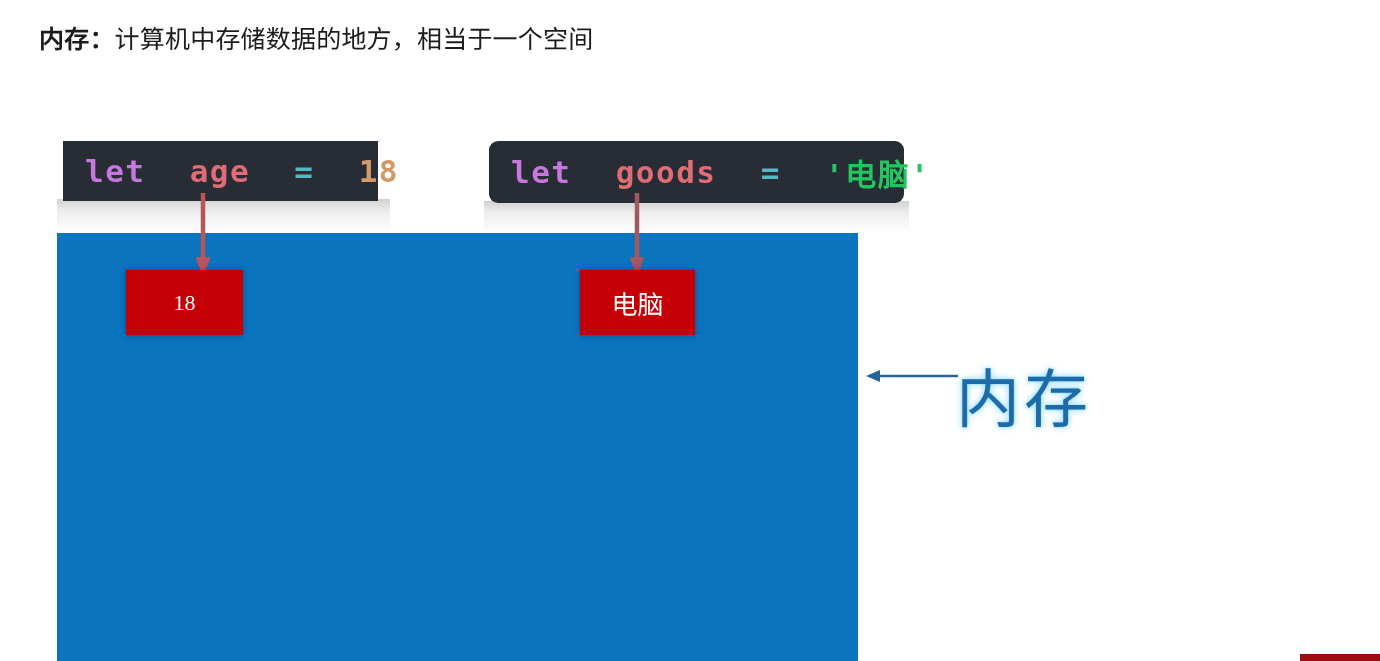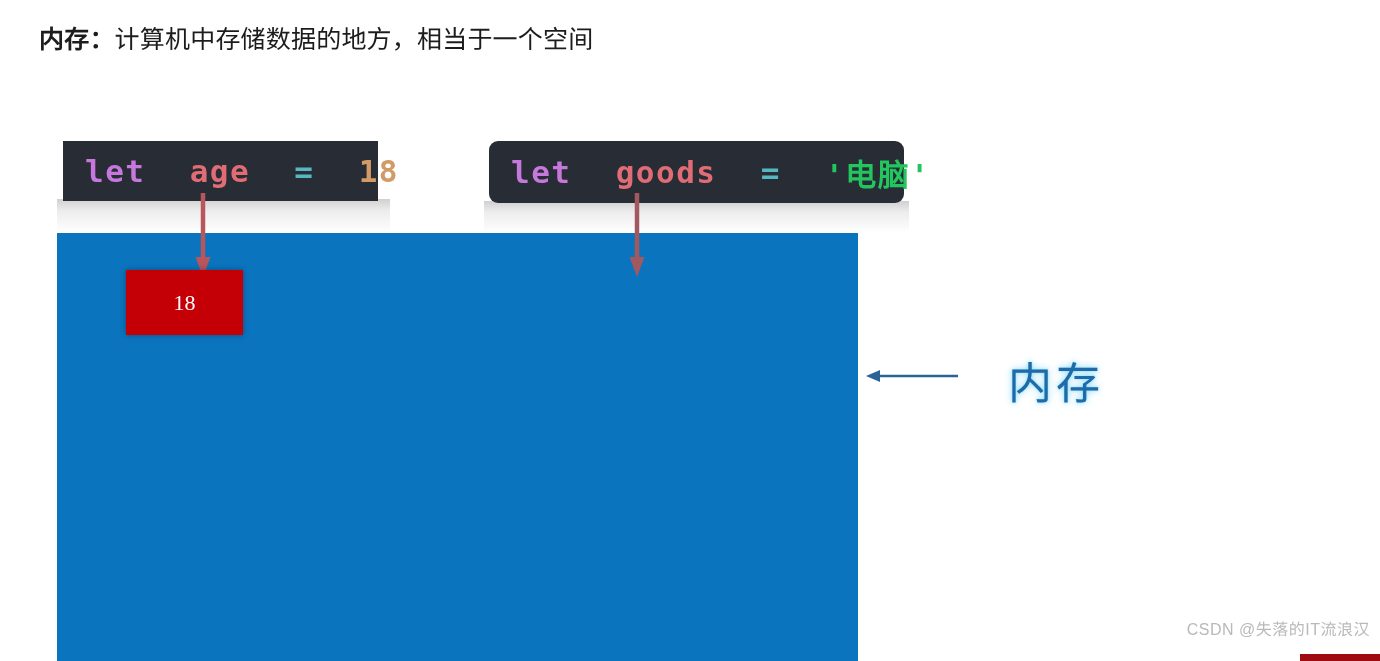--- a/index.html
+++ b/index.html
@@ -146,23 +146,23 @@
   
   #memory-arrow {
     position: absolute;
     left: 866px;
     top: 365px;
     width: 92px;
     height: 22px;
   }
   #memory-label {
     position: absolute;
-    left: 1008px;
+    left: 956px;
     top: 348px;
-    font-size: 44px;
+    font-size: 64px;
     font-weight: 400;
     color: #1f6aa8;
     letter-spacing: 4px;
     text-shadow: 0 0 7px rgba(80,200,245,0.75), 0 0 2px rgba(80,200,245,0.6);
     white-space: nowrap;
   }
 
   
   #watermark {
     position: absolute;
@@ -212,24 +212,26 @@
 
   <svg class="connector" id="connector-goods" viewBox="0 0 22 85" preserveAspectRatio="none">
     <line x1="11" y1="0" x2="11" y2="70" stroke="#a1585e" stroke-width="4.5"></line>
     <polygon points="11,84 3.5,64 18.5,64" fill="#a1585e"></polygon>
   </svg>
 
   <div class="value-box" id="value-box-age">
     <span>18</span>
   </div>
 
+  <div class="value-box" id="value-box-goods">
+    <span>电脑</span>
+  </div>
 
   <svg id="memory-arrow" viewBox="0 0 92 22" preserveAspectRatio="none">
     <line x1="92" y1="11" x2="13" y2="11" stroke="#2a6496" stroke-width="2.4"></line>
     <polygon points="0,11 14,5 14,17" fill="#2a6496"></polygon>
   </svg>
 
   <div id="memory-label">内存</div>
 
-  <div id="watermark">CSDN @失落的IT流浪汉</div>
   <div id="corner-bar"></div>
 
 </div>
 
 </body></html>

